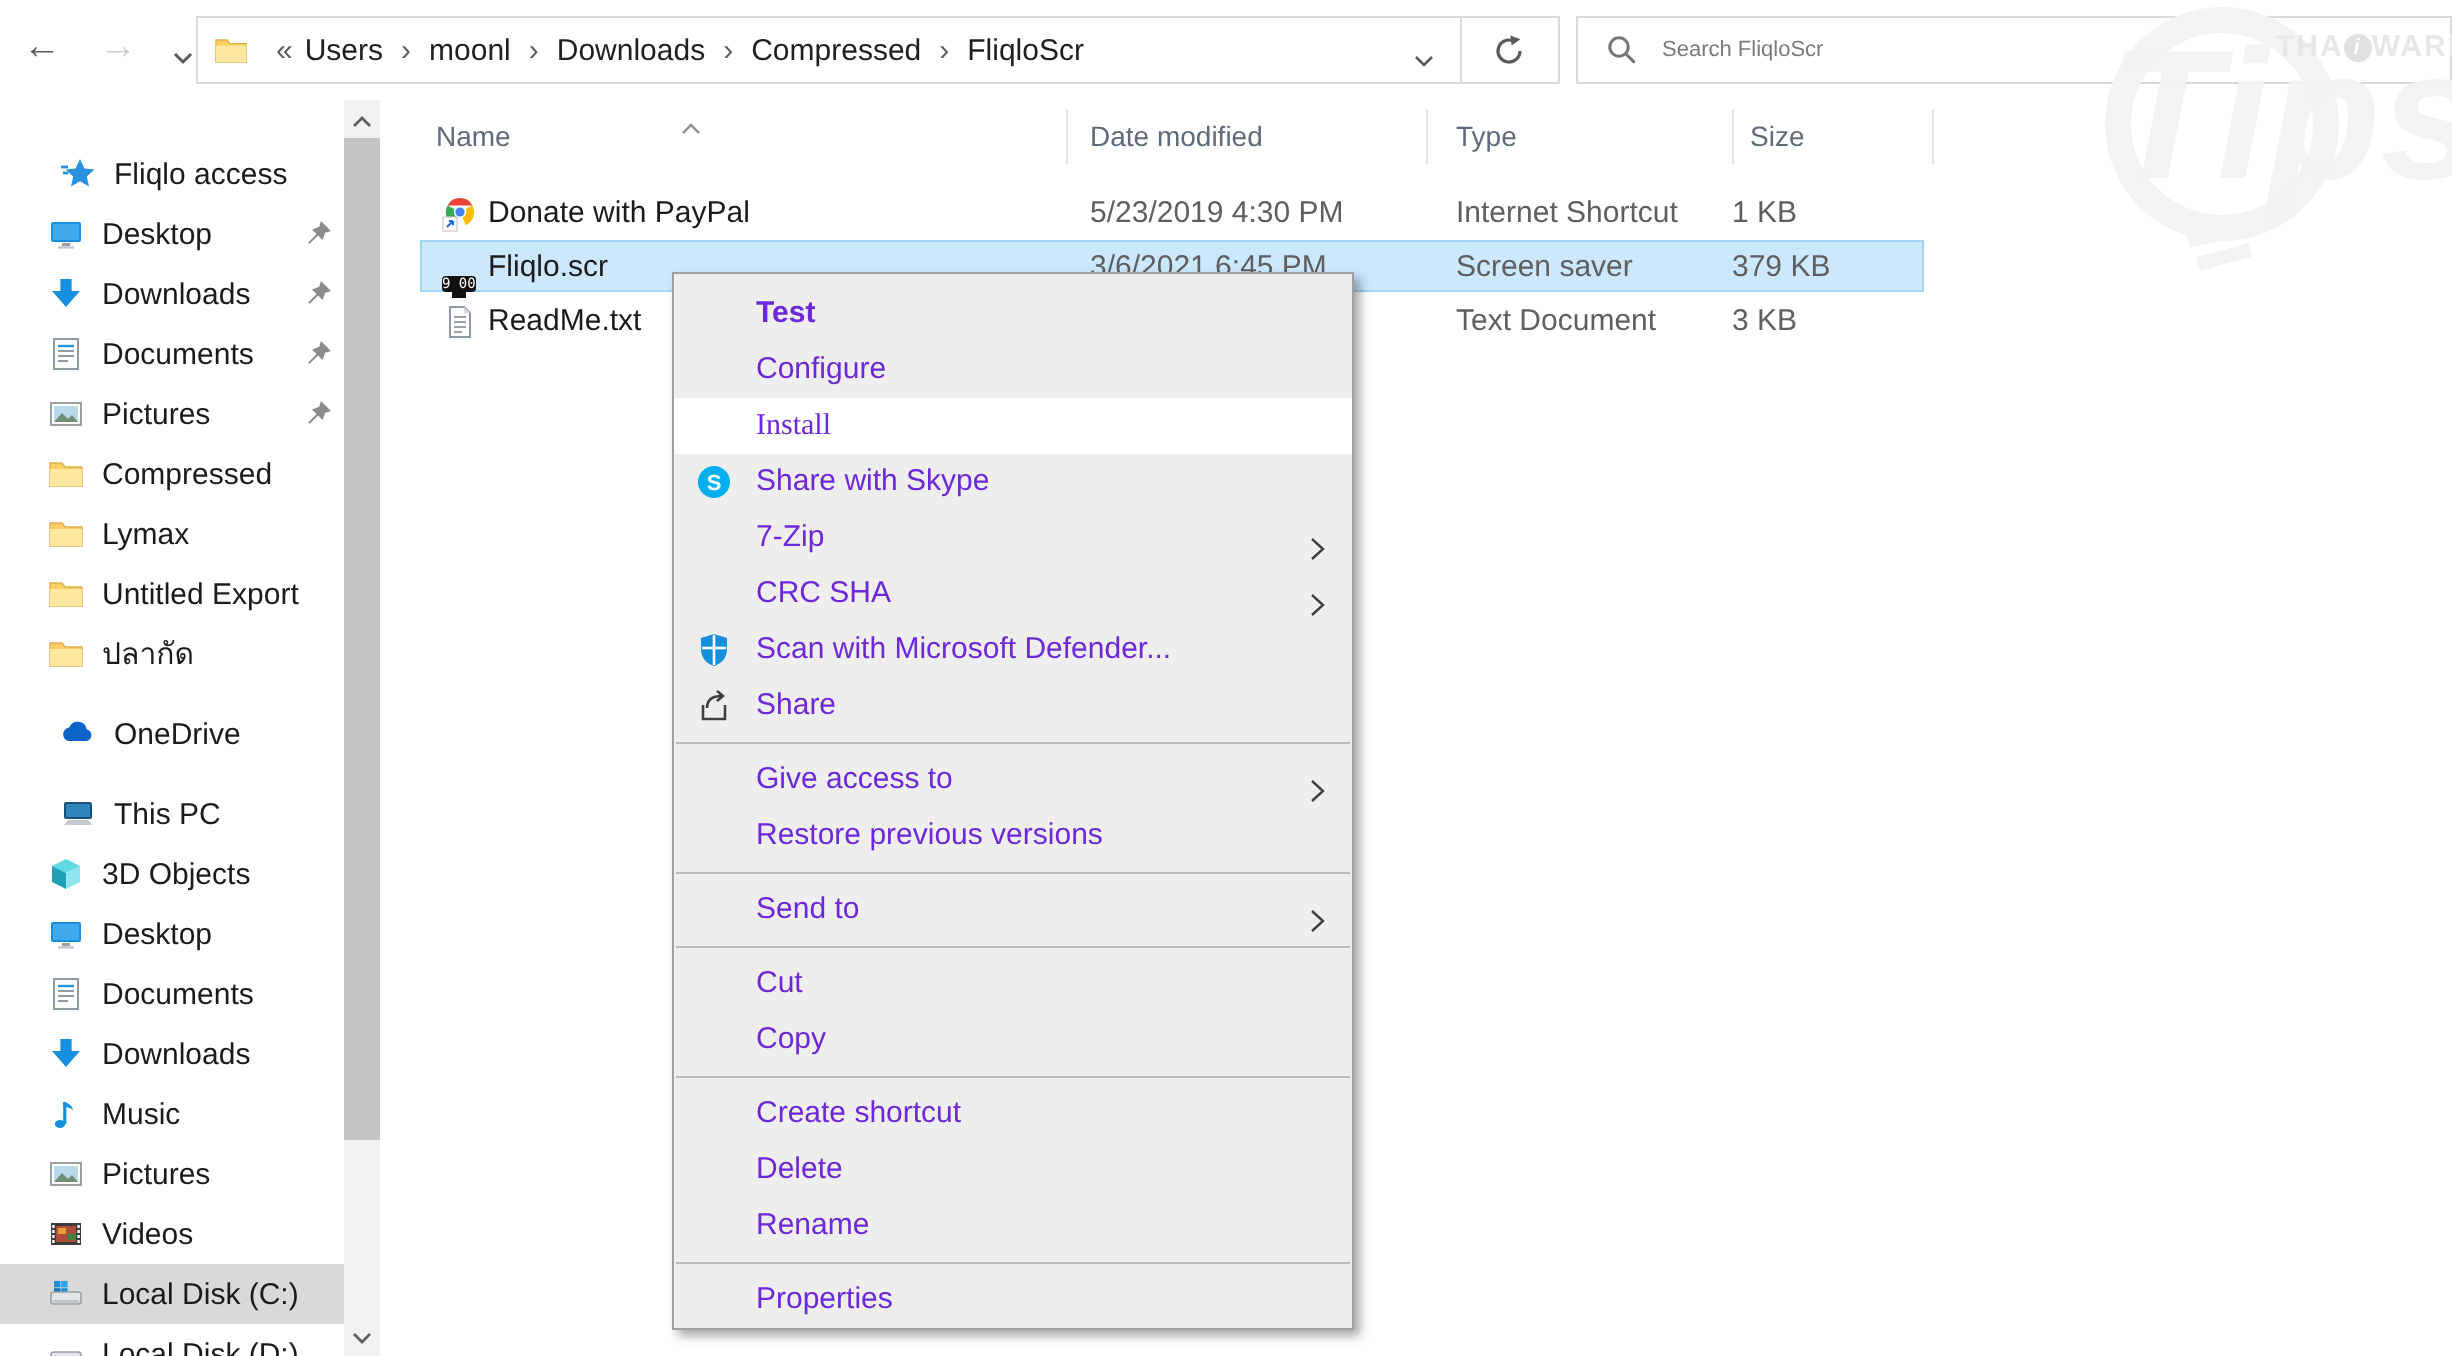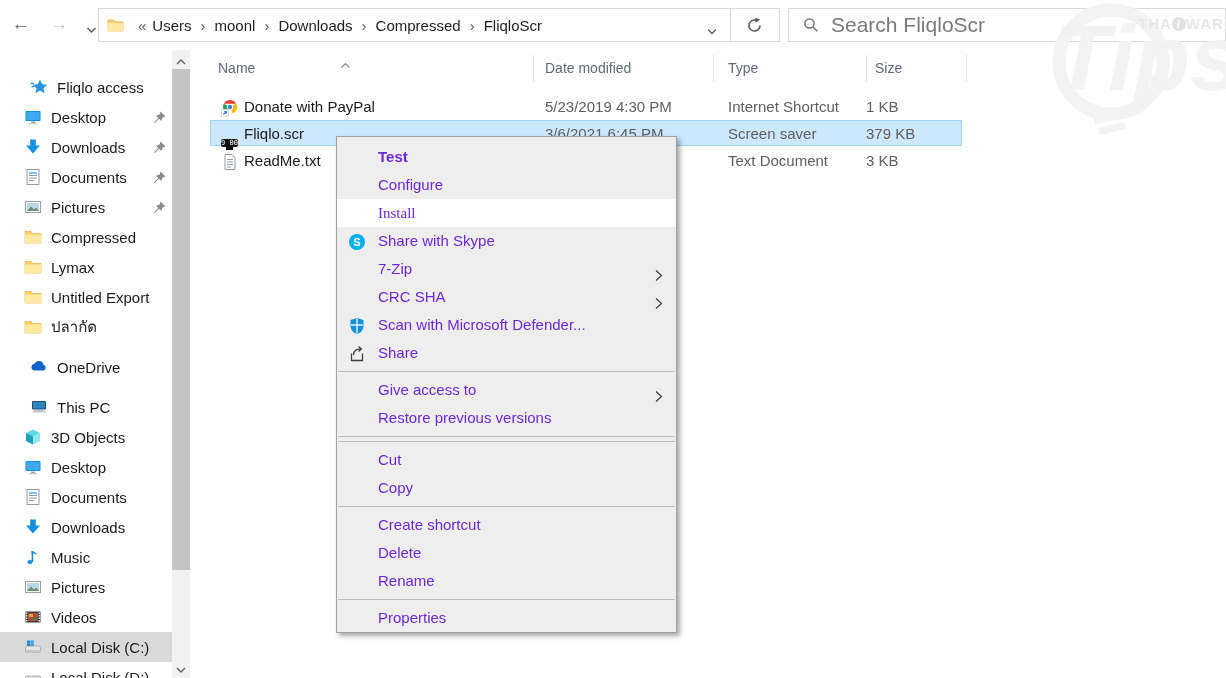--- a/index.html
+++ b/index.html
@@ -12,21 +12,21 @@
   .toolbar { position:absolute; left:0; top:0; width:1226px; height:50px; background:#fff; }
   .navbtn { position:absolute; top:9px; font-size:19px; line-height:30px; width:26px; text-align:center; color:#5a5a5a; cursor:default; }
   .navbtn.disabled { color:#cfcfcf; }
   .addrbox { position:absolute; left:98px; top:8px; width:633px; height:34px; border:1px solid #d9d9d9; background:#fff; display:flex; align-items:center; padding:0 8px; }
   .crumb { display:flex; align-items:center; font-size:15px; color:#1f1f1f; white-space:nowrap; }
   .crumb .sep { color:#5f5f5f; margin:0 9px; font-size:15px; }
   .crumb .ovf { color:#5f5f5f; margin:0 6px 0 10px; }
   .addr-chevron { position:absolute; right:12px; top:13px; }
   .refreshbox { position:absolute; left:730px; top:8px; width:50px; height:34px; border:1px solid #d9d9d9; border-left:none; display:flex; align-items:center; justify-content:center; }
   .searchbox { position:absolute; left:788px; top:8px; width:438px; height:34px; border:1px solid #d9d9d9; background:#fff; display:flex; align-items:center; padding-left:14px; }
-  .searchbox input { border:none; outline:none; font-family:"Liberation Sans",sans-serif; font-size:21px; color:#333; width:330px; margin-left:12px; background:transparent; }
+  .searchbox input { border:none; outline:none; font-family:"Liberation Sans",sans-serif; font-size:11px; color:#333; width:330px; margin-left:12px; background:transparent; }
   .searchbox input::placeholder { color:#7a7a7a; opacity:1; }
   
   .watermark { position:absolute; left:1026px; top:0; width:200px; height:150px; pointer-events:none; z-index:60; }
   .wm-brand { position:absolute; left:112px; top:15px; font-size:15px; font-weight:bold; letter-spacing:1px; color:#e7e7e7; display:flex; align-items:center; }
   .wm-brand .wm-i { display:inline-block; width:14px; height:14px; border-radius:50%; background:#e0e0e0; color:#fff; font-size:11px; line-height:14px; text-align:center; font-style:italic; }
   .wm-tips { position:absolute; left:28px; top:6px; font-size:92px; font-style:italic; font-weight:bold; color:rgba(242,242,242,0.9); }
   
   .sidebar { position:absolute; left:0; top:50px; width:176px; height:628px; padding-top:22px; background:#fff; overflow:hidden; }
   .si { height:30px; display:flex; align-items:center; font-size:15px; color:#1b1b1b; position:relative; white-space:nowrap; }
   .si.l0 { padding-left:30px; }
@@ -518,20 +518,28 @@
     <span class="sub">
       <svg width="8" height="13" viewBox="0 0 8 13">
           <polyline points="1,1.5 6.5,6.5 1,11.5" fill="none" stroke="#404040" stroke-width="1.2"></polyline>
         </svg>
     </span>
   </div>
   <div class="mi">Restore previous versions</div>
 
   <div class="msep"></div>
 
+  <div class="mi">
+    <span>Send to</span>
+    <span class="sub">
+      <svg width="8" height="13" viewBox="0 0 8 13">
+          <polyline points="1,1.5 6.5,6.5 1,11.5" fill="none" stroke="#404040" stroke-width="1.2"></polyline>
+        </svg>
+    </span>
+  </div>
 
   <div class="msep"></div>
 
   <div class="mi">Cut</div>
   <div class="mi">Copy</div>
 
   <div class="msep"></div>
 
   <div class="mi">Create shortcut</div>
   <div class="mi">Delete</div>

